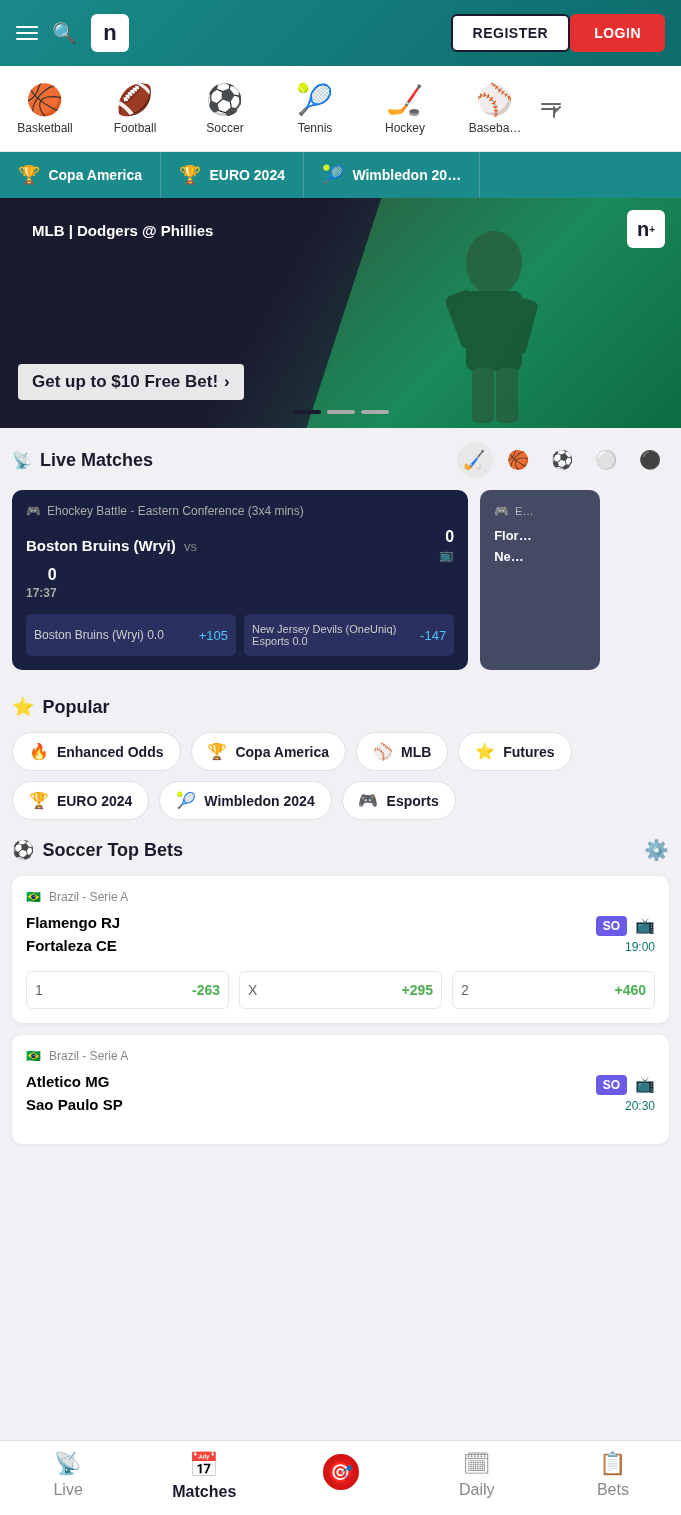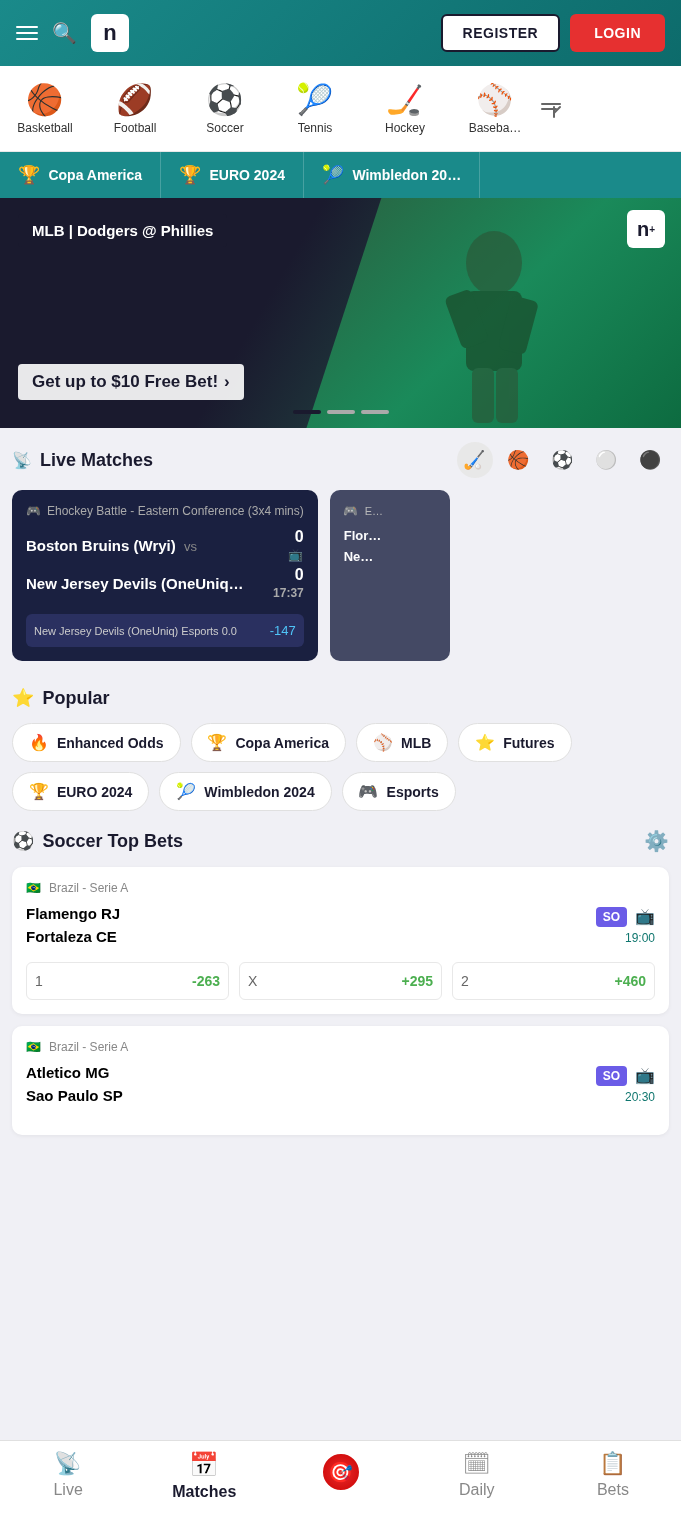--- a/index.html
+++ b/index.html
@@ -24,21 +24,21 @@
     .hamburger { display: flex; flex-direction: column; gap: 4px; cursor: pointer; }
     .hamburger span { width: 22px; height: 2px; background: white; border-radius: 2px; }
     .search-icon { color: white; font-size: 20px; cursor: pointer; }
     .logo {
       background: white;
       border-radius: 6px;
       width: 38px; height: 38px;
       display: flex; align-items: center; justify-content: center;
       font-weight: 900; font-size: 22px; color: #1a1a2e;
     }
-    .header-right { display: flex; gap: 10px; }
+    .header-right { display: flex; }
     .btn-register {
       border: 2px solid #1a1a2e;
       background: white;
       color: #1a1a2e;
       padding: 9px 20px;
       border-radius: 6px;
       font-weight: 700;
       font-size: 14px;
       cursor: pointer;
       letter-spacing: 0.5px;
@@ -538,28 +538,31 @@
             <span class="vs-label">vs</span>
           </span>
           <div class="match-score-time">
             <span class="score">0</span>
             <div class="match-time-icon">
               <span>📺</span>
             </div>
           </div>
         </div>
         <div class="match-team-row">
-          <span class="match-team-name">New Jersey Devils (OneUniq…</span>
           <div class="match-score-time">
             <span class="score">0</span>
             <span class="match-time-icon">17:37</span>
           </div>
         </div>
       </div>
       <div class="match-odds">
+        <div class="odd-btn">
+          <span style="font-size:12px;color:#ccc;">Boston Bruins (Wryi) 0.0</span>
+          <span class="odd-value pos">+105</span>
+        </div>
         <div class="odd-btn">
           <span style="font-size:11px;color:#ccc;">New Jersey Devils (OneUniq) Esports 0.0</span>
           <span class="odd-value neg">-147</span>
         </div>
       </div>
     </div>
 
     <div class="match-card" style="min-width:120px;opacity:0.8;">
       <div class="match-league">
         <span>🎮</span>

